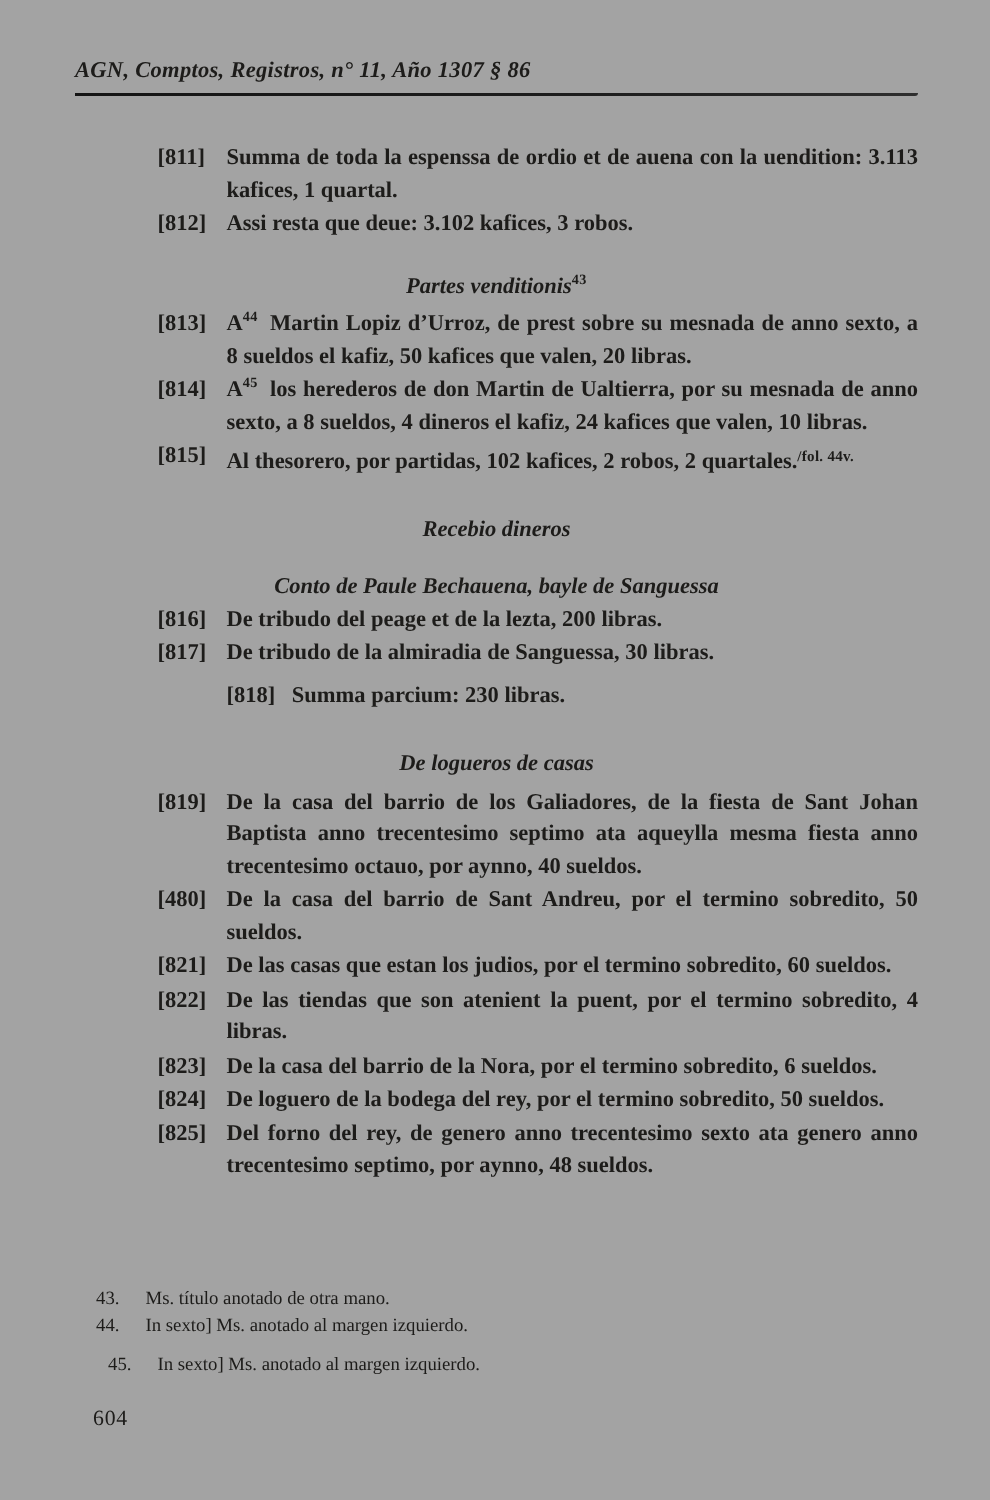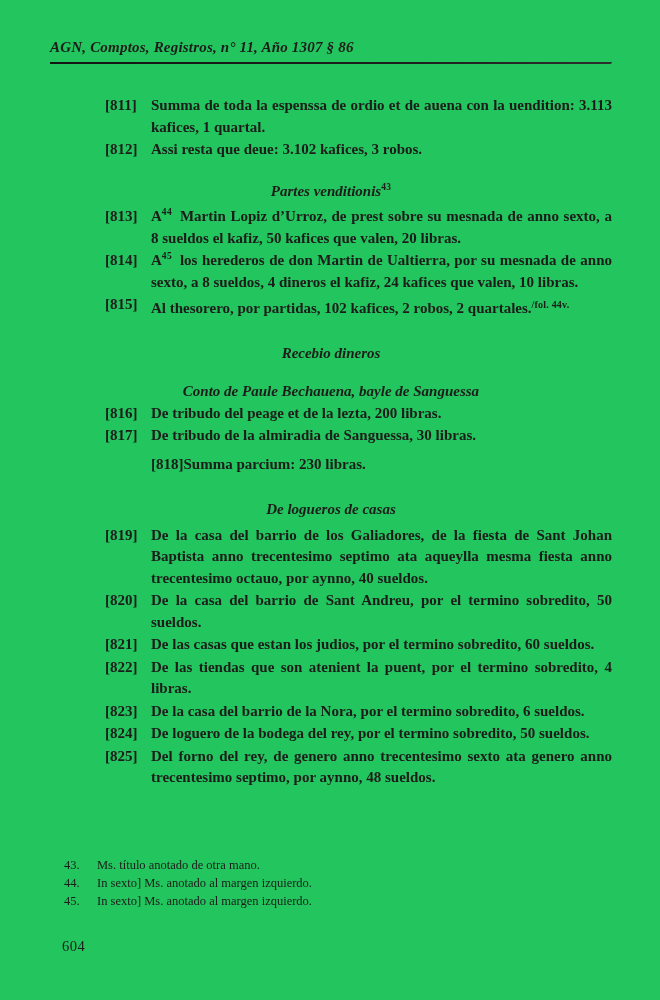--- a/index.html
+++ b/index.html
@@ -4,21 +4,21 @@
 <style>
   html, body {
     margin: 0;
     padding: 0;
     background: #ffffff;
   }
   .page {
     position: relative;
     width: 660px;
     height: 1000px;
-    background: #22c55e;
+    background: #a3a3a3;
     color: #1d1c1a;
     font-family: "Liberation Serif", "DejaVu Serif", serif;
     overflow: hidden;
     box-sizing: border-box;
     padding-top: 39px;
   }
   .measure {
     margin-left: 50px;
     margin-right: 48px; 
   }
@@ -52,21 +52,21 @@
     position: absolute;
     left: 0;
     top: 0;
   }
   .entry-indented {
     margin-left: 101px; 
     padding-left: 0;
     text-align: left;
   }
   .entry-indented .num-inline {
-    margin-right: 0;
+    margin-right: 11px;
   }
   sup.note-ref {
     font-size: 9.5px;
     line-height: 0;
     vertical-align: 6px;
     letter-spacing: 0.3px;
   }
   .after-sup {
     margin-left: 8px;
   }
@@ -143,35 +143,35 @@
     <p class="entry"><span class="num">[816]</span><span class="txt">De tribudo del peage et de la lezta, 200 libras.</span></p>
 
     <p class="entry"><span class="num">[817]</span><span class="txt">De tribudo de la almiradia de Sanguessa, 30 libras.</span></p>
 
     <p class="entry entry-indented sp-818"><span class="num-inline">[818]</span><span class="txt">Summa parcium: 230 libras.</span></p>
 
     <div class="heading h-logueros">De logueros de casas</div>
 
     <p class="entry"><span class="num">[819]</span><span class="txt">De la casa del barrio de los Galiadores, de la fiesta de Sant Johan Baptista anno trecentesimo septimo ata aqueylla mesma fiesta anno trecentesimo octauo, por aynno, 40 sueldos.</span></p>
 
-    <p class="entry"><span class="num">[820]</span><span class="txt">De la casa del barrio de Sant Andreu, por el termino sobredito, 50 sueldos.</span></p>
+    <p class="entry"><span class="num">[480]</span><span class="txt">De la casa del barrio de Sant Andreu, por el termino sobredito, 50 sueldos.</span></p>
 
     <p class="entry"><span class="num">[821]</span><span class="txt">De las casas que estan los judios, por el termino sobredito, 60 sueldos.</span></p>
 
     <p class="entry"><span class="num">[822]</span><span class="txt">De las tiendas que son atenient la puent, por el termino sobredito, 4 libras.</span></p>
 
     <p class="entry"><span class="num">[823]</span><span class="txt">De la casa del barrio de la Nora, por el termino sobredito, 6 sueldos.</span></p>
 
     <p class="entry"><span class="num">[824]</span><span class="txt">De loguero de la bodega del rey, por el termino sobredito, 50 sueldos.</span></p>
 
     <p class="entry"><span class="num">[825]</span><span class="txt">Del forno del rey, de genero anno trecentesimo sexto ata genero anno trecentesimo septimo, por aynno, 48 sueldos.</span></p>
 
   </main>
 
   <section class="footnotes">
     <p class="fn" style="margin:0"><span class="fn-num">43.</span><span>Ms. título anotado de otra mano.</span></p>
     <p class="fn" style="margin:0"><span class="fn-num">44.</span><span>In sexto] Ms. anotado al margen izquierdo.</span></p>
-    <p class="fn" style="margin:0"><span class="fn-num">45.</span><span>In sexto] Ms. anotado al margen izquierdo.</span></p>
+    <p class="fn" style="margin:8px"><span class="fn-num">45.</span><span>In sexto] Ms. anotado al margen izquierdo.</span></p>
   </section>
 
   <div class="folio-number">604</div>
 
 </div>
 
 </body></html>

